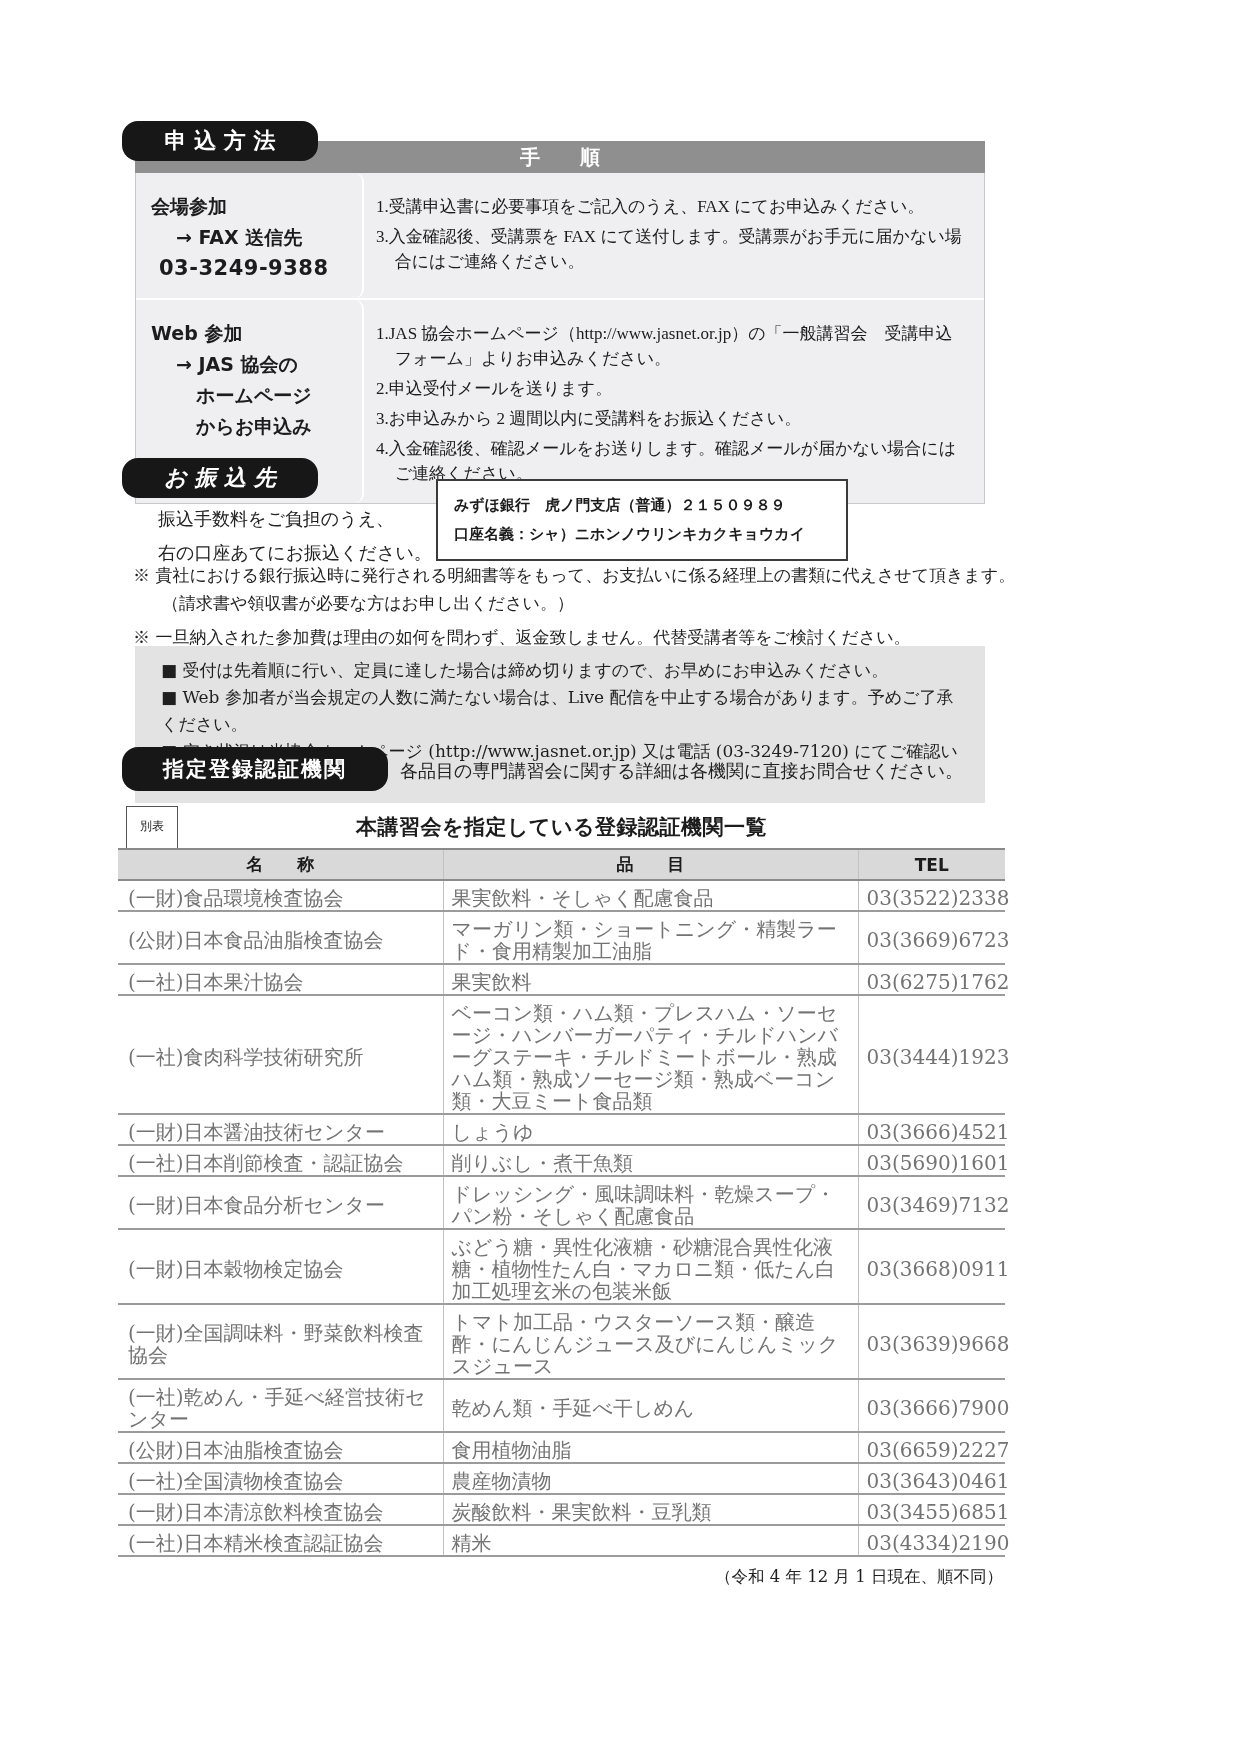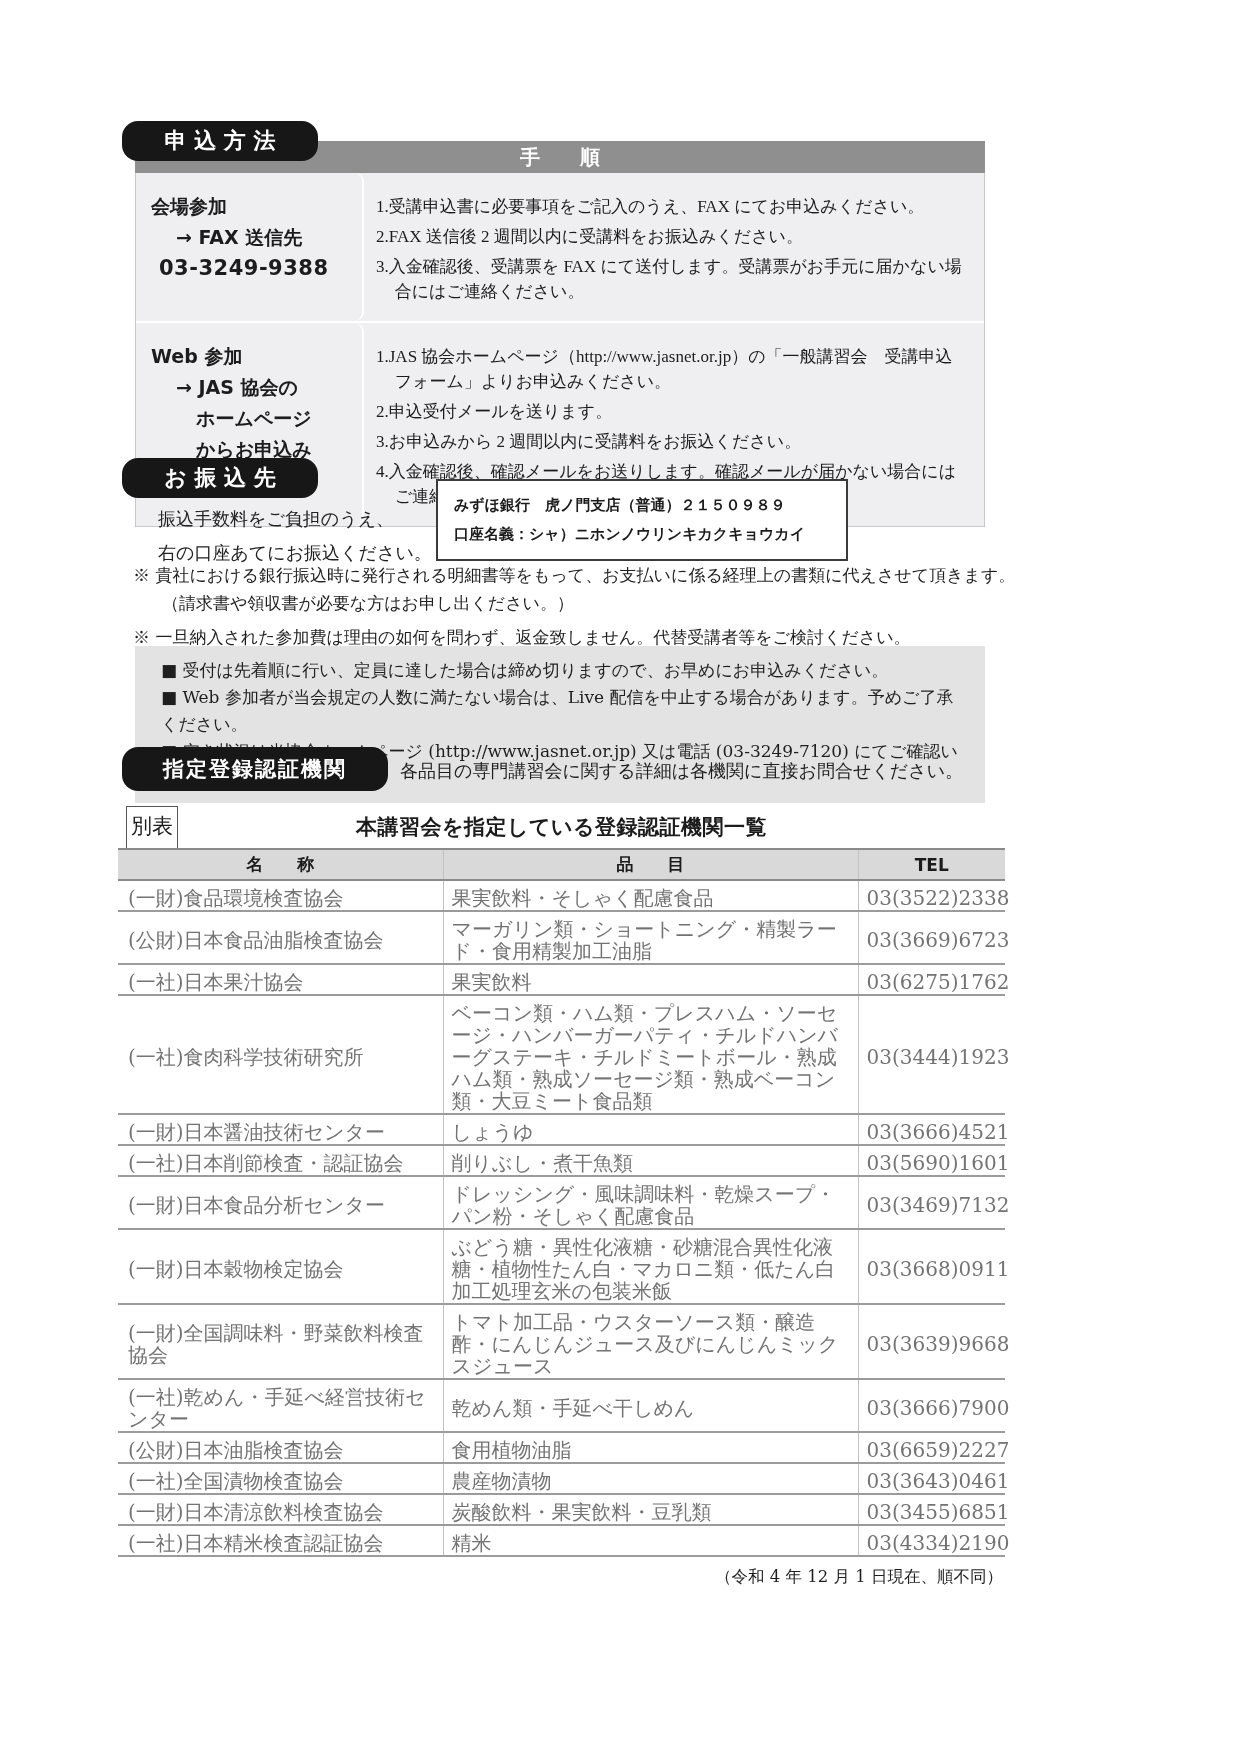--- a/index.html
+++ b/index.html
@@ -10,21 +10,21 @@
     overflow:hidden;
   }
   .serif { font-family:"DejaVu Serif","Liberation Serif",serif; }
 
   
   .black-badge {
     position:absolute; background:#171717; color:#fff; font-weight:bold;
     border-radius:16px; text-align:center;
   }
   .badge-apply   { left:122px; top:121px; width:196px; height:40px; line-height:40px; font-size:22px; z-index:3; }
-  .badge-payment { left:122px; top:458px; width:196px; height:40px; line-height:40px; font-size:22px; }
+  .badge-payment { left:122px; top:458px; width:196px; height:40px; line-height:40px; font-size:22px;font-style:italic; }
   .badge-cert    { left:122px; top:747px; width:266px; height:44px; line-height:44px; font-size:21px; letter-spacing:2px; }
 
   
   .procedure-bar {
     position:absolute; left:135px; top:141px; width:850px; height:32px;
     background:#8f8f8f; color:#fff; font-weight:bold; font-size:20px;
     line-height:32px; text-align:center; z-index:1;
   }
   .apply-table {
     position:absolute; left:135px; top:173px; width:850px;
@@ -59,21 +59,21 @@
   .note-line.gap { margin-top:6px; }
   .notices-box {
     position:absolute; left:135px; top:646px; width:850px; background:#e3e3e3;
     padding:11px 18px 11px 26px; font-size:17px; line-height:27px; color:#1f1f1f;
   }
 
   
   .cert-intro { position:absolute; left:400px; top:759px; font-size:18px; color:#1f1f1f; }
   .appendix-box {
     position:absolute; left:126px; top:806px; width:52px; height:56px;
-    border:1px solid #555; text-align:center; line-height:38px; font-size:21px;
+    border:1px solid #555; text-align:center; line-height:38px; font-size:12px;
   }
   .cert-title {
     position:absolute; left:180px; top:813px; width:763px; text-align:center;
     font-weight:bold; font-size:21px; letter-spacing:0.5px;
   }
   .cert-table-wrap { position:absolute; left:118px; top:848px; width:887px; }
   table.cert { width:100%; border-collapse:collapse; table-layout:fixed; }
   table.cert col.c-name  { width:325px; }
   table.cert col.c-items { width:415px; }
   table.cert col.c-tel   { width:147px; }
@@ -103,21 +103,20 @@
 
   <div class="apply-table">
     <div class="apply-row">
       <div class="apply-method">
         <div class="m-line">会場参加</div>
         <div class="m-line i1">→ FAX 送信先</div>
         <div class="m-line fax">03-3249-9388</div>
       </div>
       <div class="apply-steps">
           <div class="step-line">1.受講申込書に必要事項をご記入のうえ、FAX にてお申込みください。</div>
-          <div class="step-line">2.FAX 送信後 2 週間以内に受講料をお振込みください。</div>
           <div class="step-line">3.入金確認後、受講票を FAX にて送付します。受講票がお手元に届かない場合にはご連絡ください。</div>
         </div>
     </div>
     <div class="apply-row">
       <div class="apply-method">
         <div class="m-line">Web 参加</div>
         <div class="m-line i1">→ JAS 協会の</div>
         <div class="m-line i2">ホームページ</div>
         <div class="m-line i2">からお申込み</div>
       </div>

